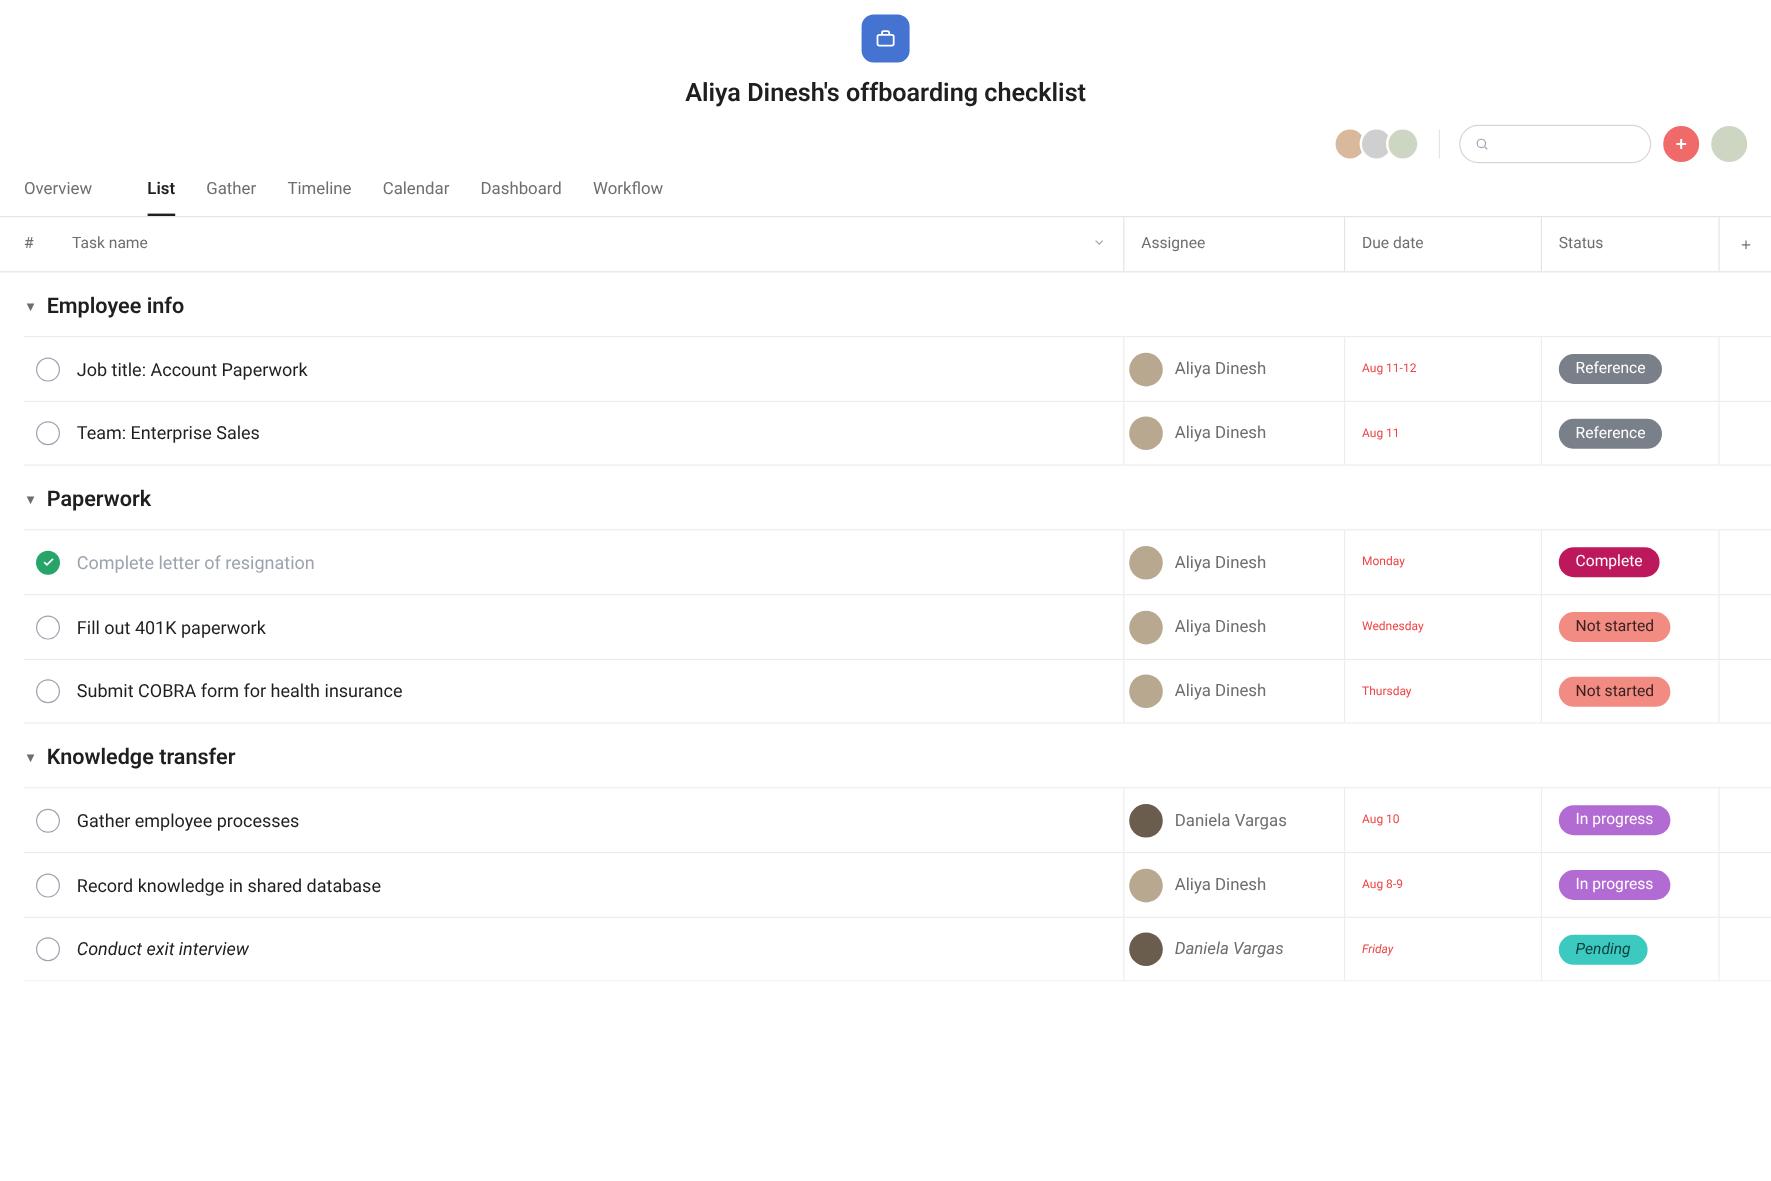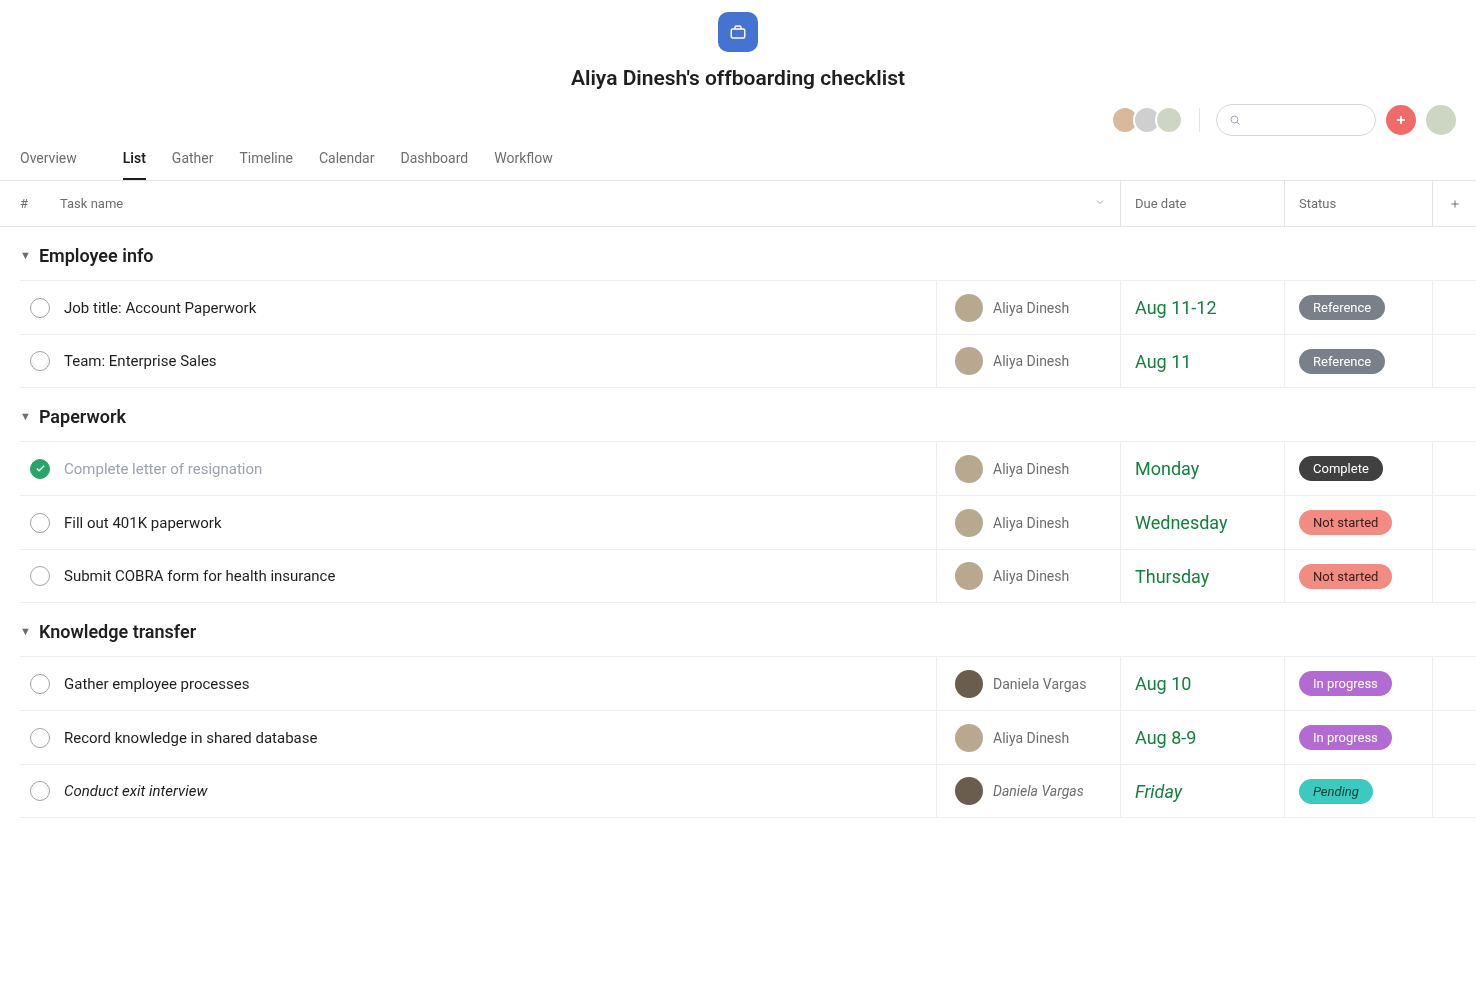--- a/index.html
+++ b/index.html
@@ -139,27 +139,27 @@
   .cell-name {
     flex: 1; display: flex; align-items: center;
     font-size: 15px;
     padding-left: 4px;
     color: #1e1f21;
   }
   .cell-name.done-text { color: #9ca3af; }
   .cell-assignee {
     width: 184px; border-left: 1px solid #ededed;
     display: flex; align-items: center; gap: 10px;
-    padding-left: 18px;
+    padding-left: 4px;
     color: #6d6e6f; font-size: 14px;
   }
   .cell-due {
     width: 164px; border-left: 1px solid #ededed;
     display: flex; align-items: center; padding-left: 14px;
-    color: #15803d; font-size: 18px;
+    color: #ef4444; font-size: 10px;
   }
   .cell-status {
     width: 148px; border-left: 1px solid #ededed;
     display: flex; align-items: center; padding-left: 14px;
   }
   .cell-extra {
     width: 44px; border-left: 1px solid #ededed;
   }
   .pill {
     padding: 5px 14px;
@@ -222,20 +222,21 @@
 <div class="table-header">
   <div class="col-num">#</div>
   <div class="col-name">
     <span>Task name</span>
     <span class="chev">
       <svg width="12" height="12" viewBox="0 0 24 24" fill="none" stroke="#9ca3af" stroke-width="2">
           <polyline points="6 9 12 15 18 9"></polyline>
         </svg>
     </span>
   </div>
+  <div class="col-assignee">Assignee</div>
   <div class="col-due">Due date</div>
   <div class="col-status">Status</div>
   <div class="col-add">
     <svg width="12" height="12" viewBox="0 0 24 24" fill="none" stroke="#6d6e6f" stroke-width="2">
         <line x1="12" y1="5" x2="12" y2="19"></line>
         <line x1="5" y1="12" x2="19" y2="12"></line>
       </svg>
   </div>
 </div>
 
@@ -290,21 +291,21 @@
           </svg>
         </div>
       </div>
       <div class="cell-name done-text">Complete letter of resignation</div>
       <div class="cell-assignee">
         <div class="assignee-avatar "></div>
         <span>Aliya Dinesh</span>
       </div>
       <div class="cell-due">Monday</div>
       <div class="cell-status">
-        <span class="pill" style="background: #404040; color: rgb(255, 255, 255); text-align: center;">Complete</span>
+        <span class="pill" style="background: #be185d; color: rgb(255, 255, 255); text-align: center;">Complete</span>
       </div>
       <div class="cell-extra"></div>
     </div>
     <div class="row">
       <div class="cell-check">
         <div class="check-circle ">
           
         </div>
       </div>
       <div class="cell-name ">Fill out 401K paperwork</div>

